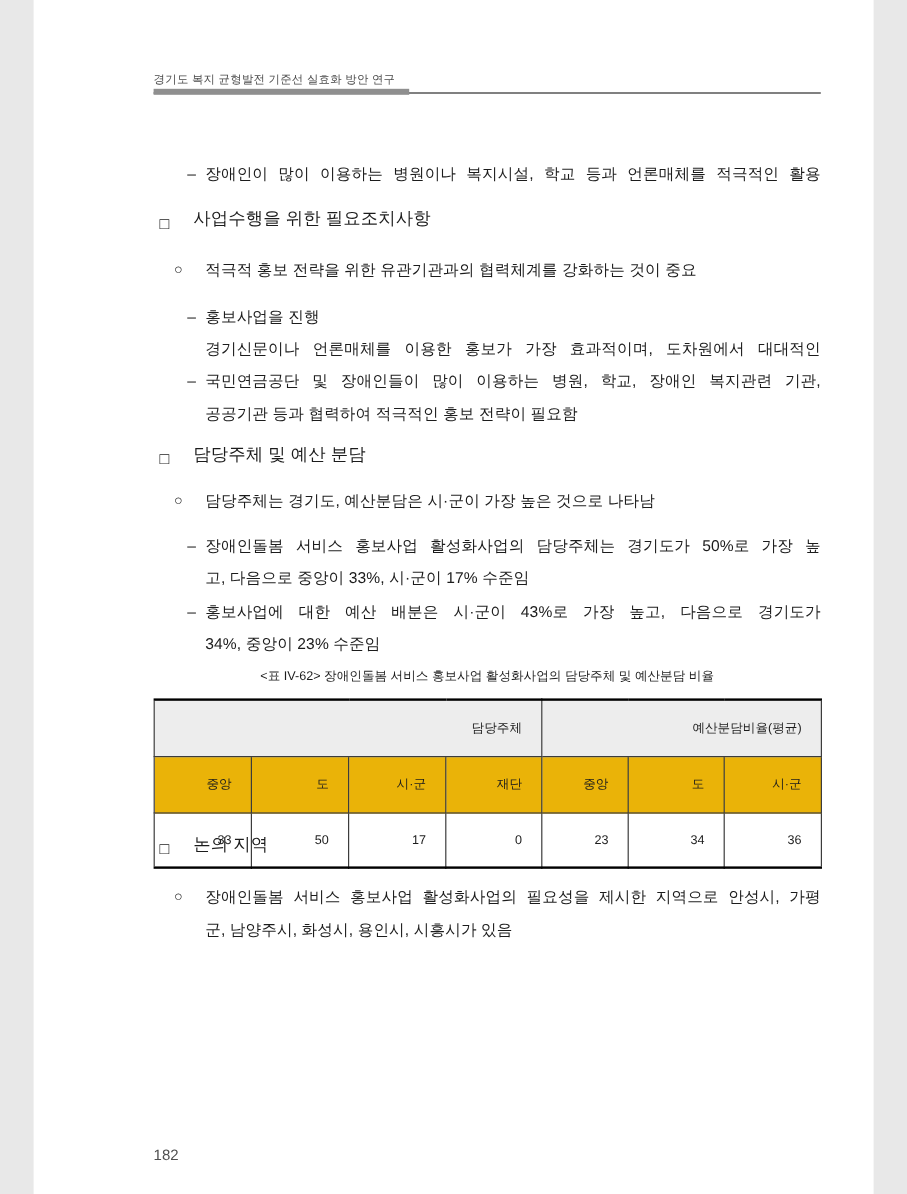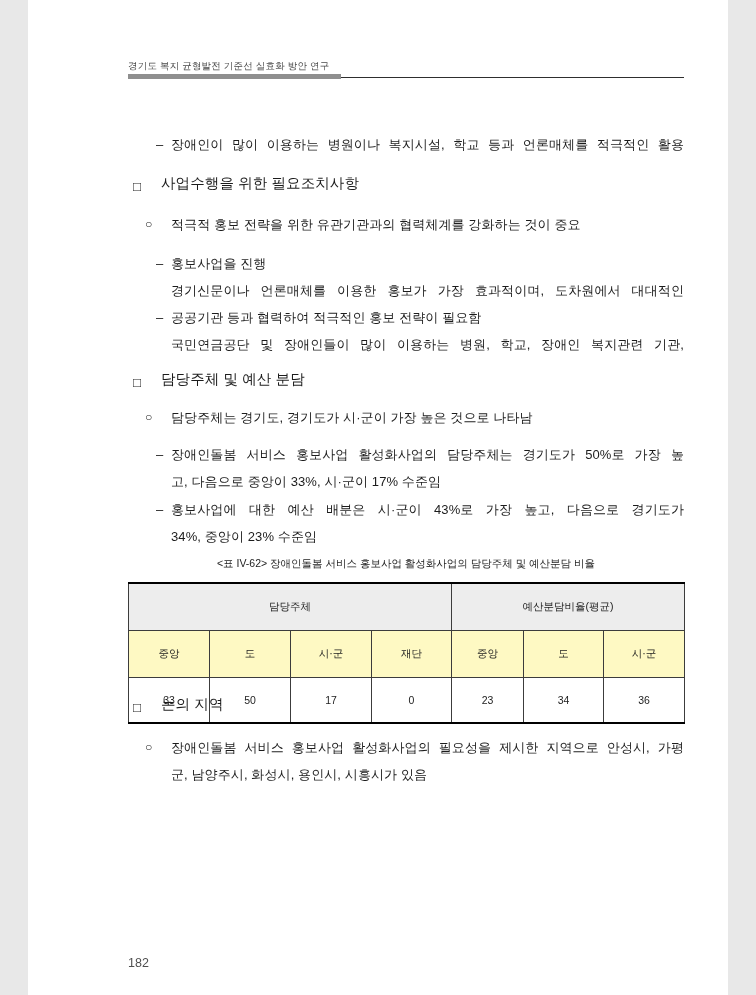--- a/index.html
+++ b/index.html
@@ -41,25 +41,25 @@
                  text-align:center; font-size:10.5px; color:#1c1c1c; }
 
   
   .tbl-wrap { position:absolute; left:100px; top:582px; width:556px; }
   table.data {
     width:100%; border-collapse:collapse; table-layout:fixed;
     font-size:10.5px; color:#1c1c1c;
     border-top:2px solid #000; border-bottom:2px solid #000;
   }
   table.data th, table.data td {
-    border:1px solid #3c3c3c; font-weight:normal; text-align:center;
+    border:1px solid #3c3c3c; font-weight:normal; text-align:right;
     padding:16px; height:21px; vertical-align:middle;
   }
   table.data tr.group-row th { background:#ededed; height:21px; }
-  table.data tr.head-row th { background:#fef9c3; }
+  table.data tr.head-row th { background:#eab308; }
 
   
   .page-number { position:absolute; left:100px; top:956px; font-size:12.5px; color:#4f4f4f; }
 </style>
 </head>
 <body>
 
 <div class="page">
 
   <div class="header">
@@ -94,36 +94,36 @@
     <span class="bullet">–</span>
     <span class="text">
       <span class="line">홍보사업을 진행</span>
       <span class="line fill">경기신문이나 언론매체를 이용한 홍보가 가장 효과적이며, 도차원에서 대대적인</span>
     </span>
   </div>
 
   <div class="block b-dash" style="top:304px">
     <span class="bullet">–</span>
     <span class="text">
+      <span class="line fill">국민연금공단 및 장애인들이 많이 이용하는 병원, 학교, 장애인 복지관련 기관,</span>
       <span class="line">공공기관 등과 협력하여 적극적인 홍보 전략이 필요함</span>
-      <span class="line fill">국민연금공단 및 장애인들이 많이 이용하는 병원, 학교, 장애인 복지관련 기관,</span>
     </span>
   </div>
 
   <div class="block b-section" style="top:368px">
     <span class="bullet">□</span>
     <span class="text">
         <span class="line">담당주체 및 예산 분담</span>
       </span>
   </div>
 
   <div class="block b-circle" style="top:404px">
     <span class="bullet">○</span>
     <span class="text">
-        <span class="line">담당주체는 경기도, 경기도가 시·군이 가장 높은 것으로 나타남</span>
+        <span class="line">담당주체는 경기도, 예산분담은 시·군이 가장 높은 것으로 나타남</span>
       </span>
   </div>
 
   <div class="block b-dash" style="top:441px">
     <span class="bullet">–</span>
     <span class="text">
       <span class="line fill">장애인돌봄 서비스 홍보사업 활성화사업의 담당주체는 경기도가 50%로 가장 높</span>
       <span class="line">고, 다음으로 중앙이 33%, 시·군이 17% 수준임</span>
     </span>
   </div>

